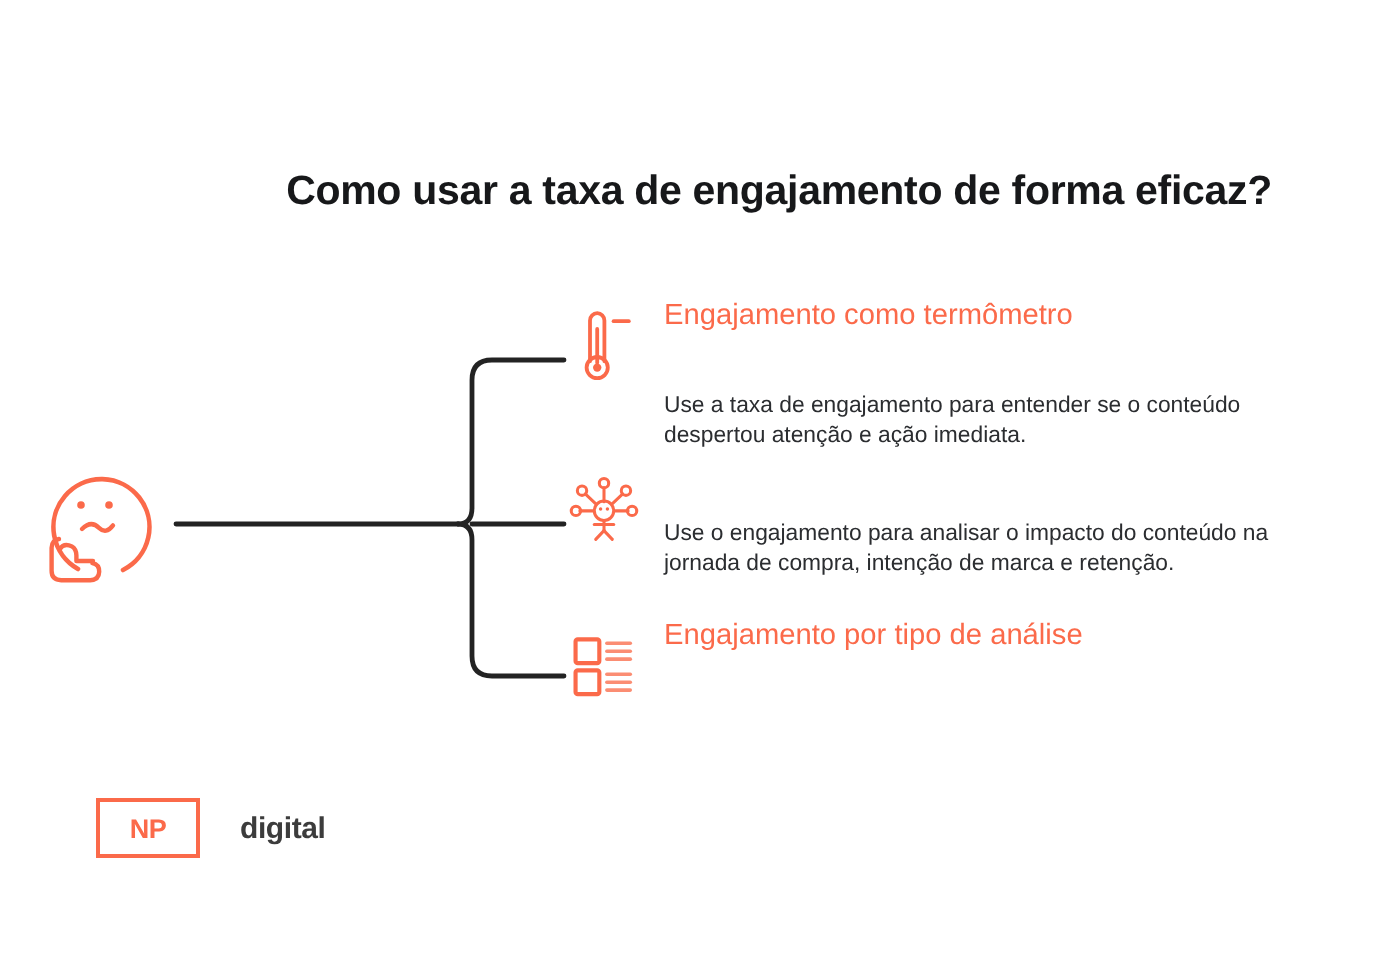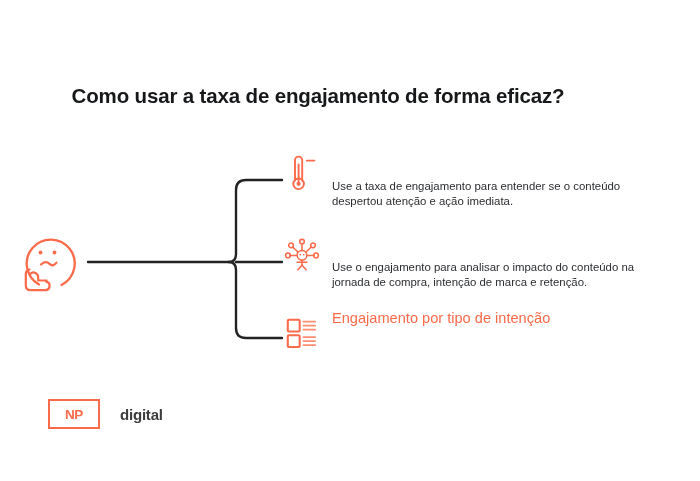--- a/index.html
+++ b/index.html
@@ -19,21 +19,21 @@
     height: 481px;
     background: #ffffff;
   }
 
   
   #page-title {
     position: absolute;
     left: 0;
     top: 84px;
     width: 636px;
-    text-align: center;
+    text-align: right;
     font-size: 20.5px;
     font-weight: bold;
     color: #17181a;
     letter-spacing: -0.15px;
     white-space: nowrap;
   }
 
   
   #connector {
     position: absolute;
@@ -155,20 +155,21 @@
       <path d="M11 28.6 V8.2 a3.6 3.6 0 0 1 7.2 0 V28.6" stroke="#fb6a4a" stroke-width="1.9" stroke-linecap="round" fill="none"></path>
 
       <circle cx="14.6" cy="31.8" r="5.3" stroke="#fb6a4a" stroke-width="1.9" fill="none"></circle>
 
       <path d="M14.6 12.5 V29.4" stroke="#fb6a4a" stroke-width="1.9" stroke-linecap="round"></path>
       <circle cx="14.6" cy="31.8" r="2.1" fill="#fb6a4a"></circle>
 
       <path d="M22.8 8.6 H30.4" stroke="#fb6a4a" stroke-width="1.9" stroke-linecap="round"></path>
     </svg>
     <div class="branch-text">
+      <div class="branch-heading">Engajamento como termômetro</div>
       <div class="branch-body">Use a taxa de engajamento para entender se o conteúdo despertou atenção e ação imediata.</div>
     </div>
   </div>
 
   <div class="branch" id="branch-1">
     <svg class="branch-icon" viewBox="0 0 40 42" fill="none" xmlns="http://www.w3.org/2000/svg">
       <g stroke="#fb6a4a" stroke-width="1.7" stroke-linecap="round" fill="none">
 
         <path d="M20 17.5 V9.8"></path>
         <path d="M15.6 18.8 L9.6 13.2"></path>
@@ -210,21 +211,21 @@
         <path d="M21.6 8.4 H34.6"></path>
         <path d="M21.6 12.8 H34.6"></path>
         <path d="M21.6 17.2 H34.6"></path>
 
         <path d="M21.6 25.6 H34.6"></path>
         <path d="M21.6 30.0 H34.6"></path>
         <path d="M21.6 34.4 H34.6"></path>
       </g>
     </svg>
     <div class="branch-text">
-      <div class="branch-heading">Engajamento por tipo de intenção</div>
+      <div class="branch-heading">Engajamento por tipo de análise</div>
     </div>
   </div>
 
   <div id="logo">
     <div id="logo-mark">NP</div>
     <div id="logo-word">digital</div>
   </div>
 
 </div>
 

